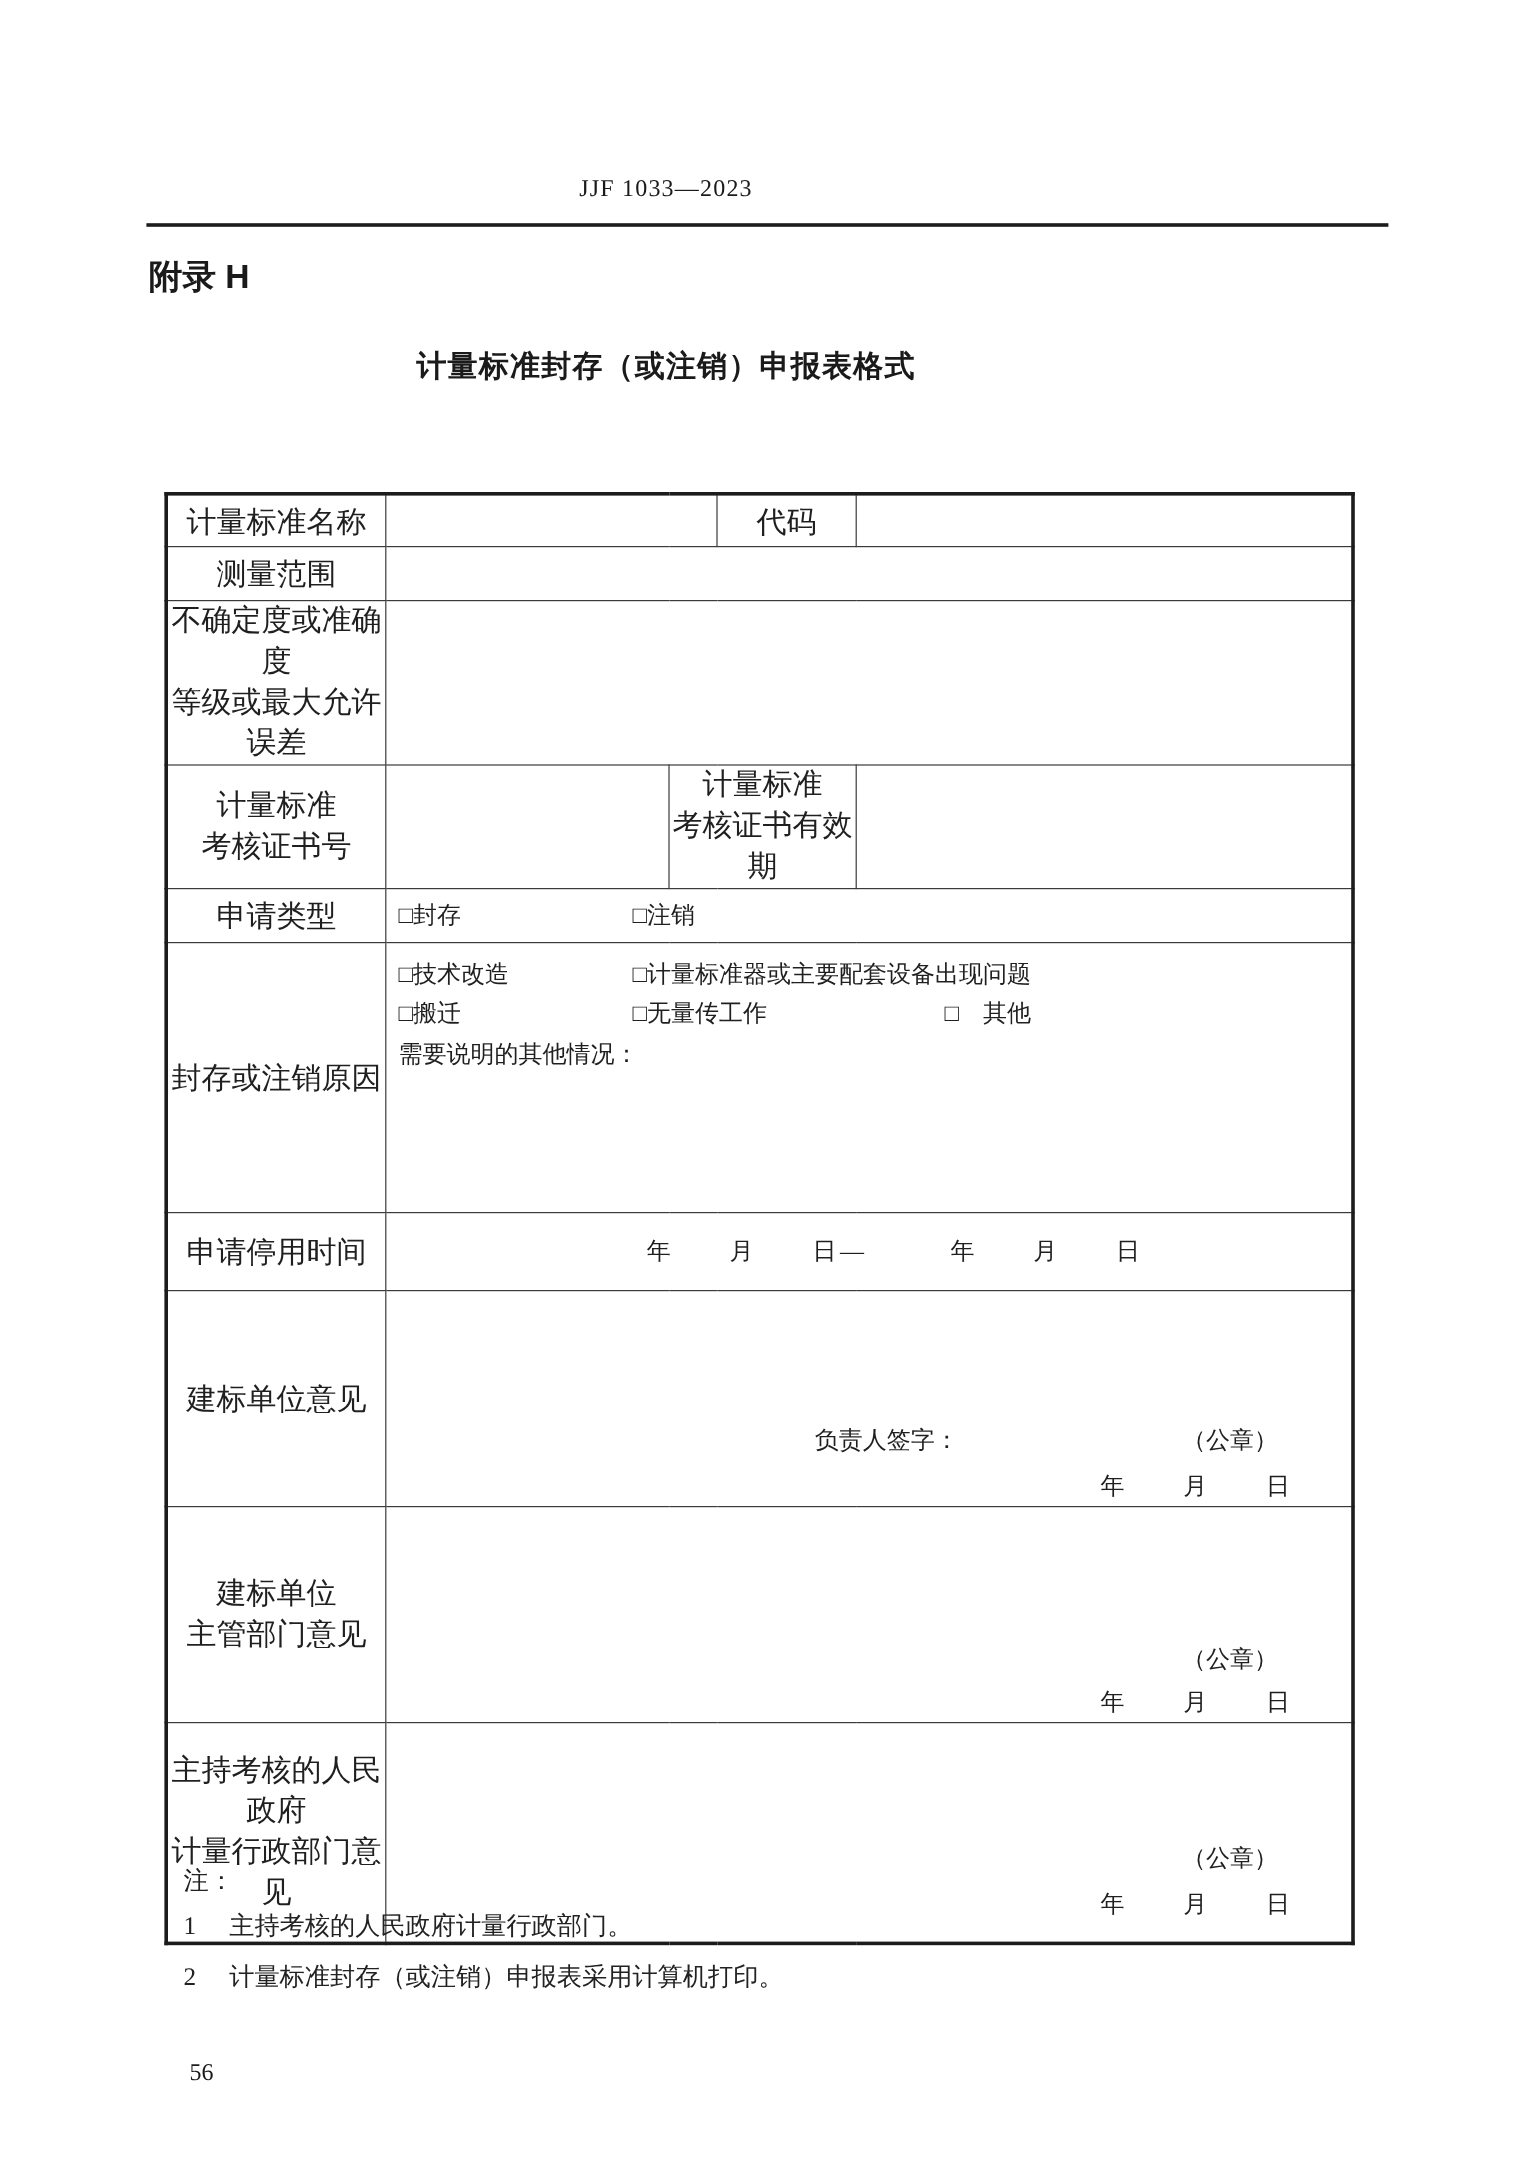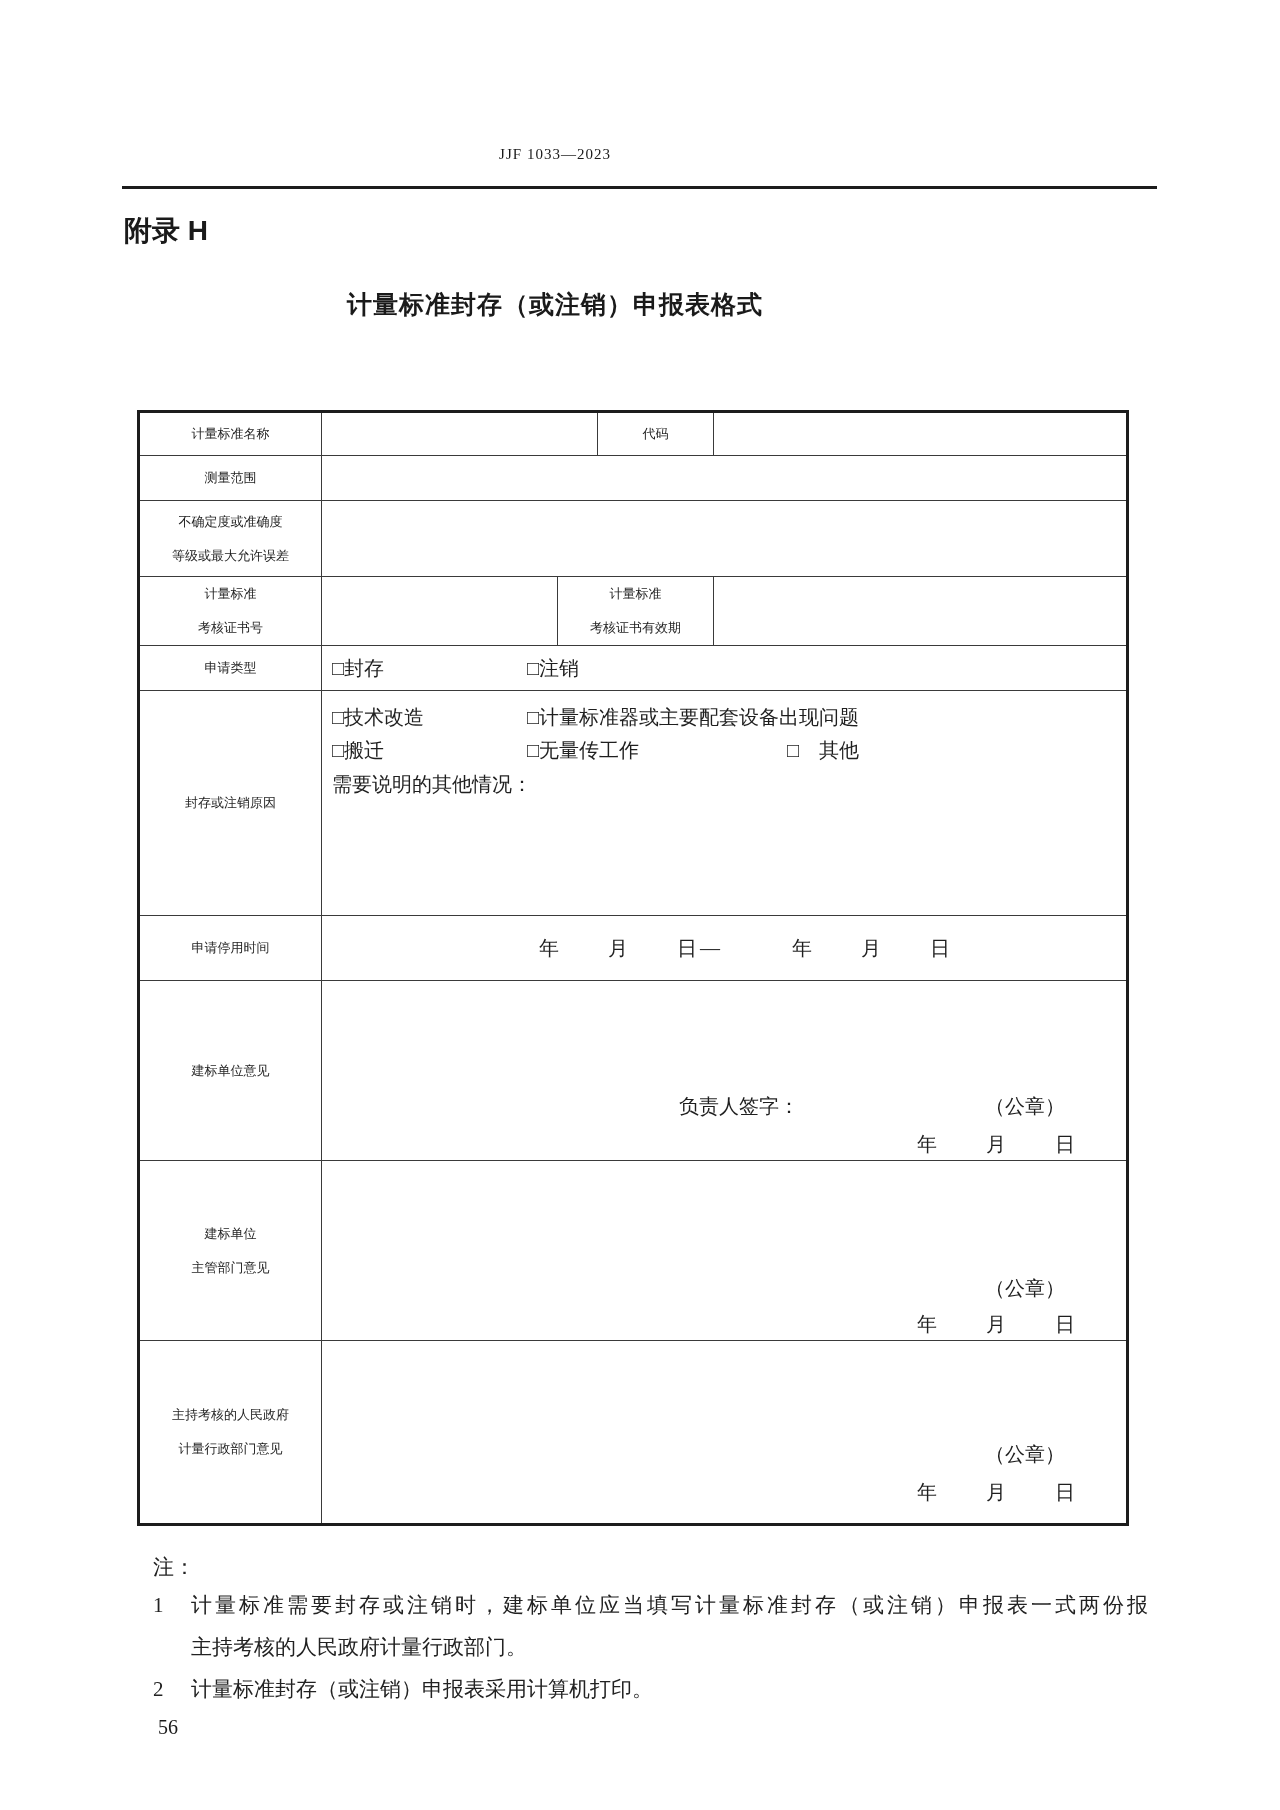--- a/index.html
+++ b/index.html
@@ -12,21 +12,21 @@
     color: #1a1a1a;
     font-family: "Liberation Serif", serif;
     overflow: hidden;
   }
   .doc-code {
     position: absolute;
     top: 146px;
     left: 122px;
     width: 866px;
     text-align: center;
-    font-size: 15px;
+    font-size: 20px;
     letter-spacing: 1px;
   }
   .rule {
     position: absolute;
     top: 186px;
     left: 122px;
     width: 1035px;
     height: 3px;
     background: #1c1c1c;
   }
@@ -62,21 +62,21 @@
     font-size: 20px;
     color: #1f1f1f;
   }
   table.form td {
     border: 1px solid #3a3a3a;
     padding: 0;
     vertical-align: middle;
   }
   td.label-cell {
     text-align: center;
-    font-size: 13px;
+    font-size: 25px;
   }
   .lbl-line { display: block; line-height: 34px; text-align: center; }
   td.content-cell { position: relative; }
   .cell-text {
     position: absolute;
     white-space: pre;
     line-height: 26px;
   }
   .v-center { top: 50%; transform: translateY(-50%); }
   .date-text { letter-spacing: 3px; white-space: pre; }
@@ -204,21 +204,20 @@
       </td>
     </tr>
   </tbody>
     </table>
 
   <div class="notes">
     <div class="note-title">注：</div>
     <div class="note-item">
       <span class="note-num">1</span>
       <div class="note-body">
-        <div class="note-line spread">计量标准需要封存或注销时，建标单位应当填写计量标准封存（或注销）申报表一式两份报</div>
         <div class="note-line">主持考核的人民政府计量行政部门。</div>
       </div>
     </div>
     <div class="note-item">
       <span class="note-num">2</span>
       <div class="note-body">
         <div class="note-line">计量标准封存（或注销）申报表采用计算机打印。</div>
       </div>
     </div>
   </div>

